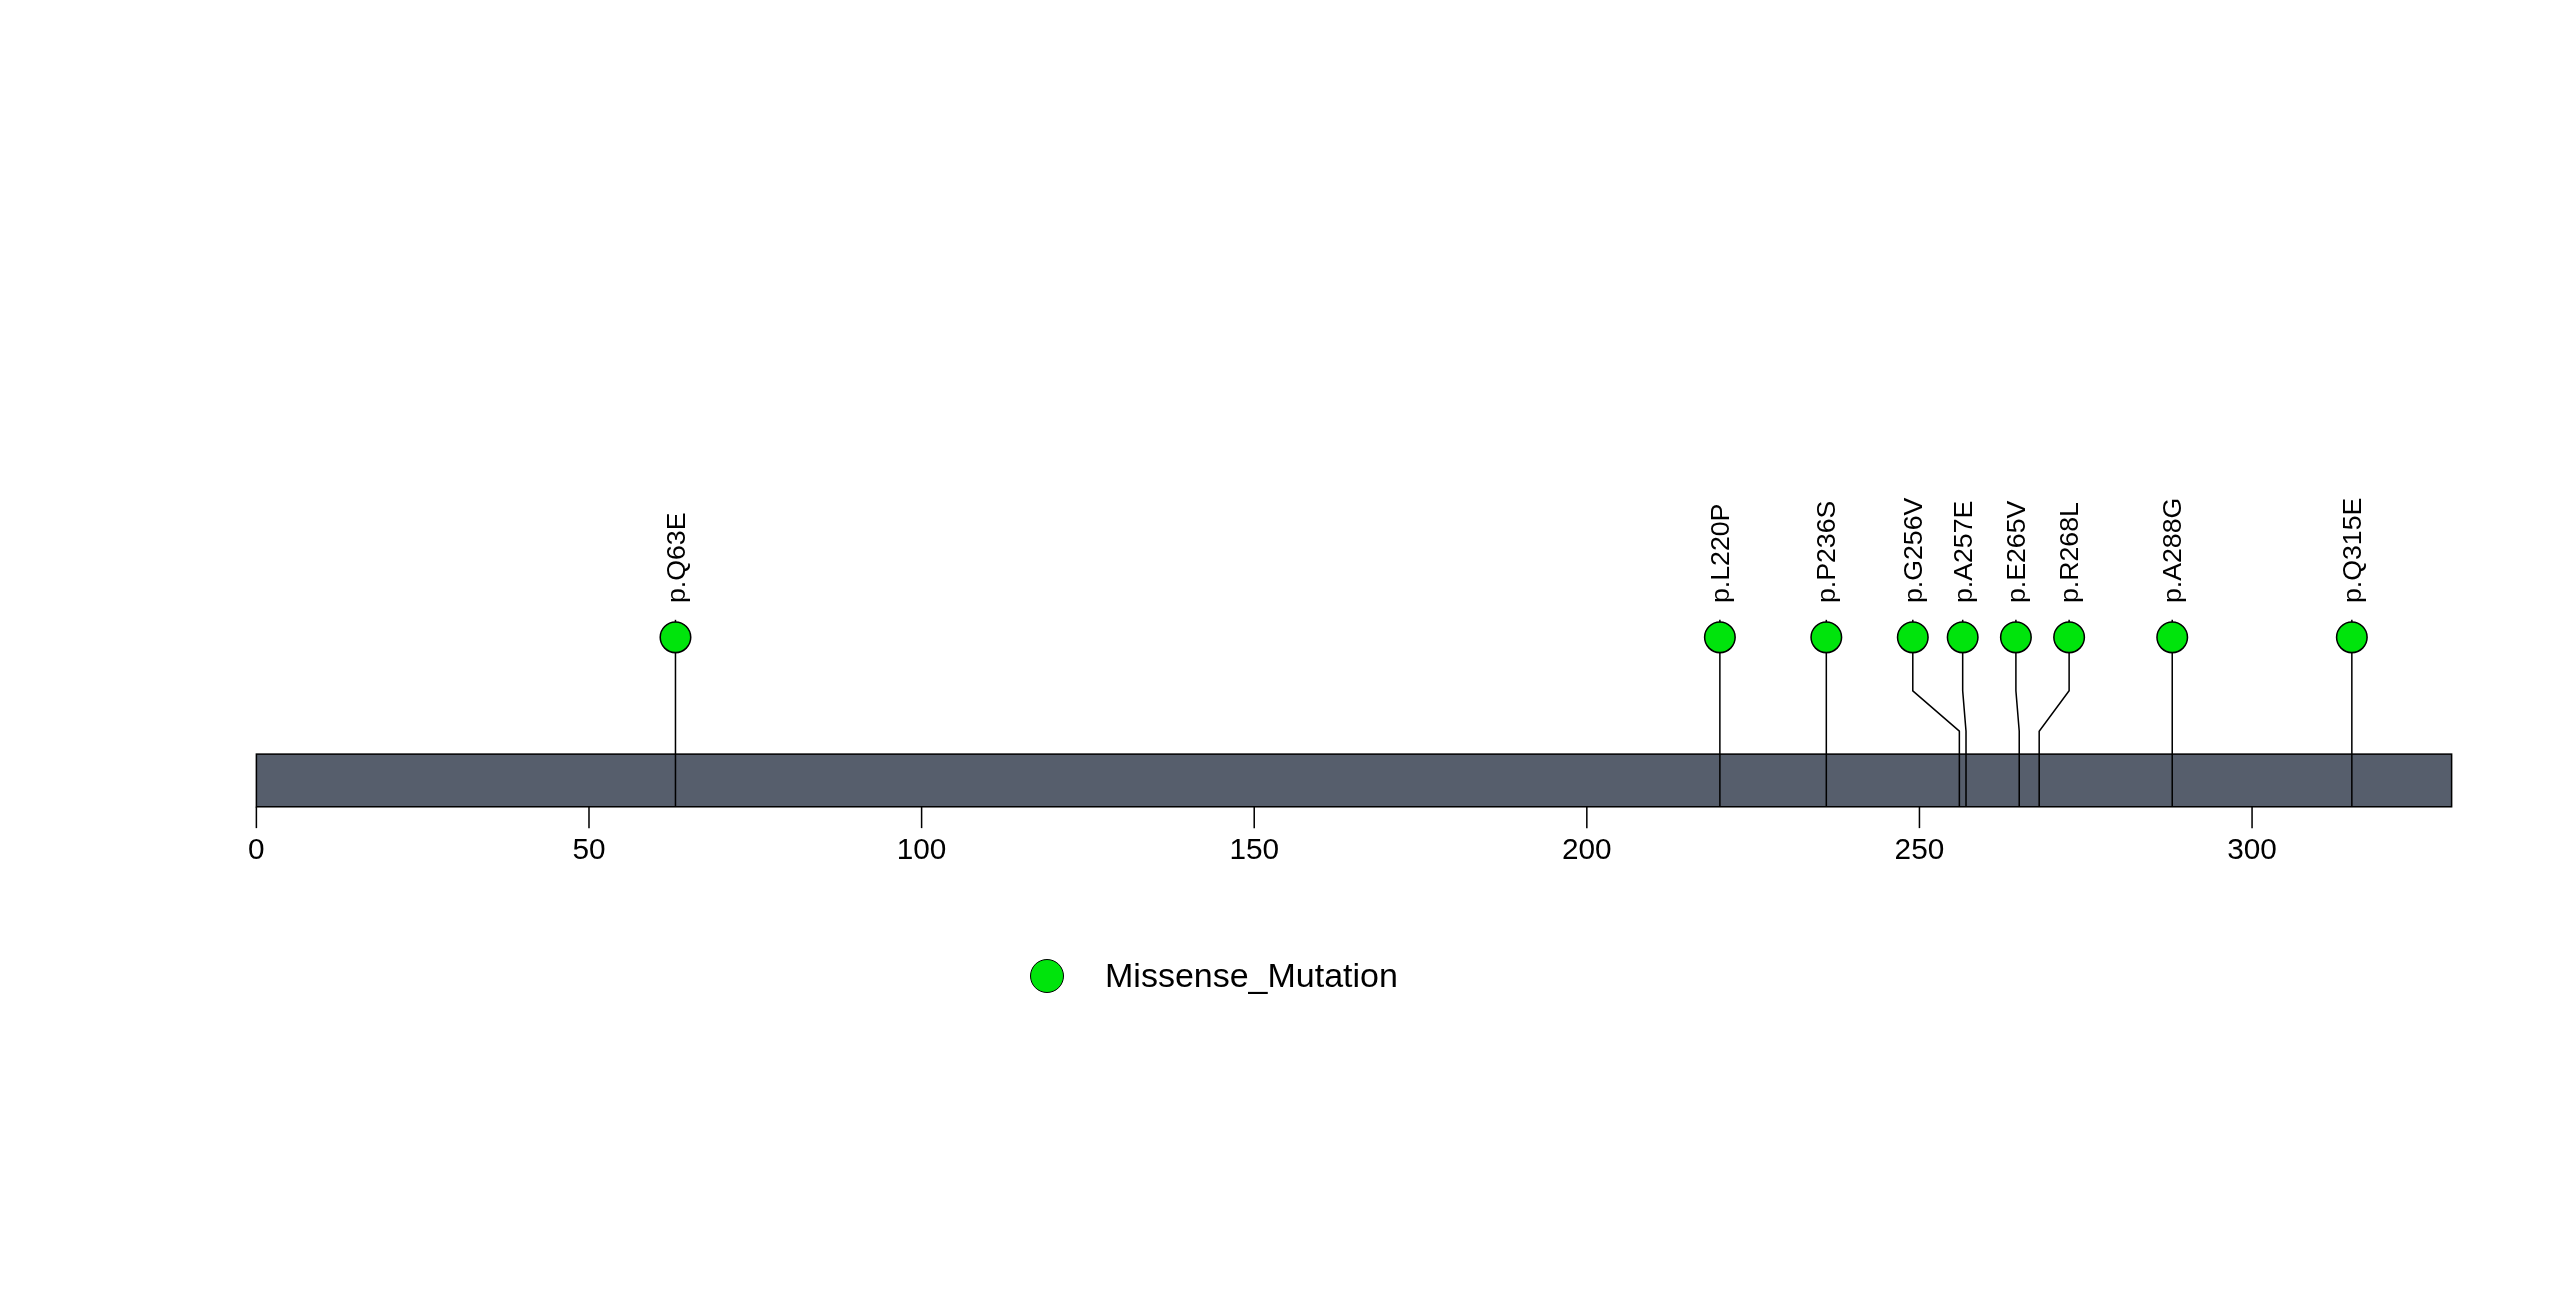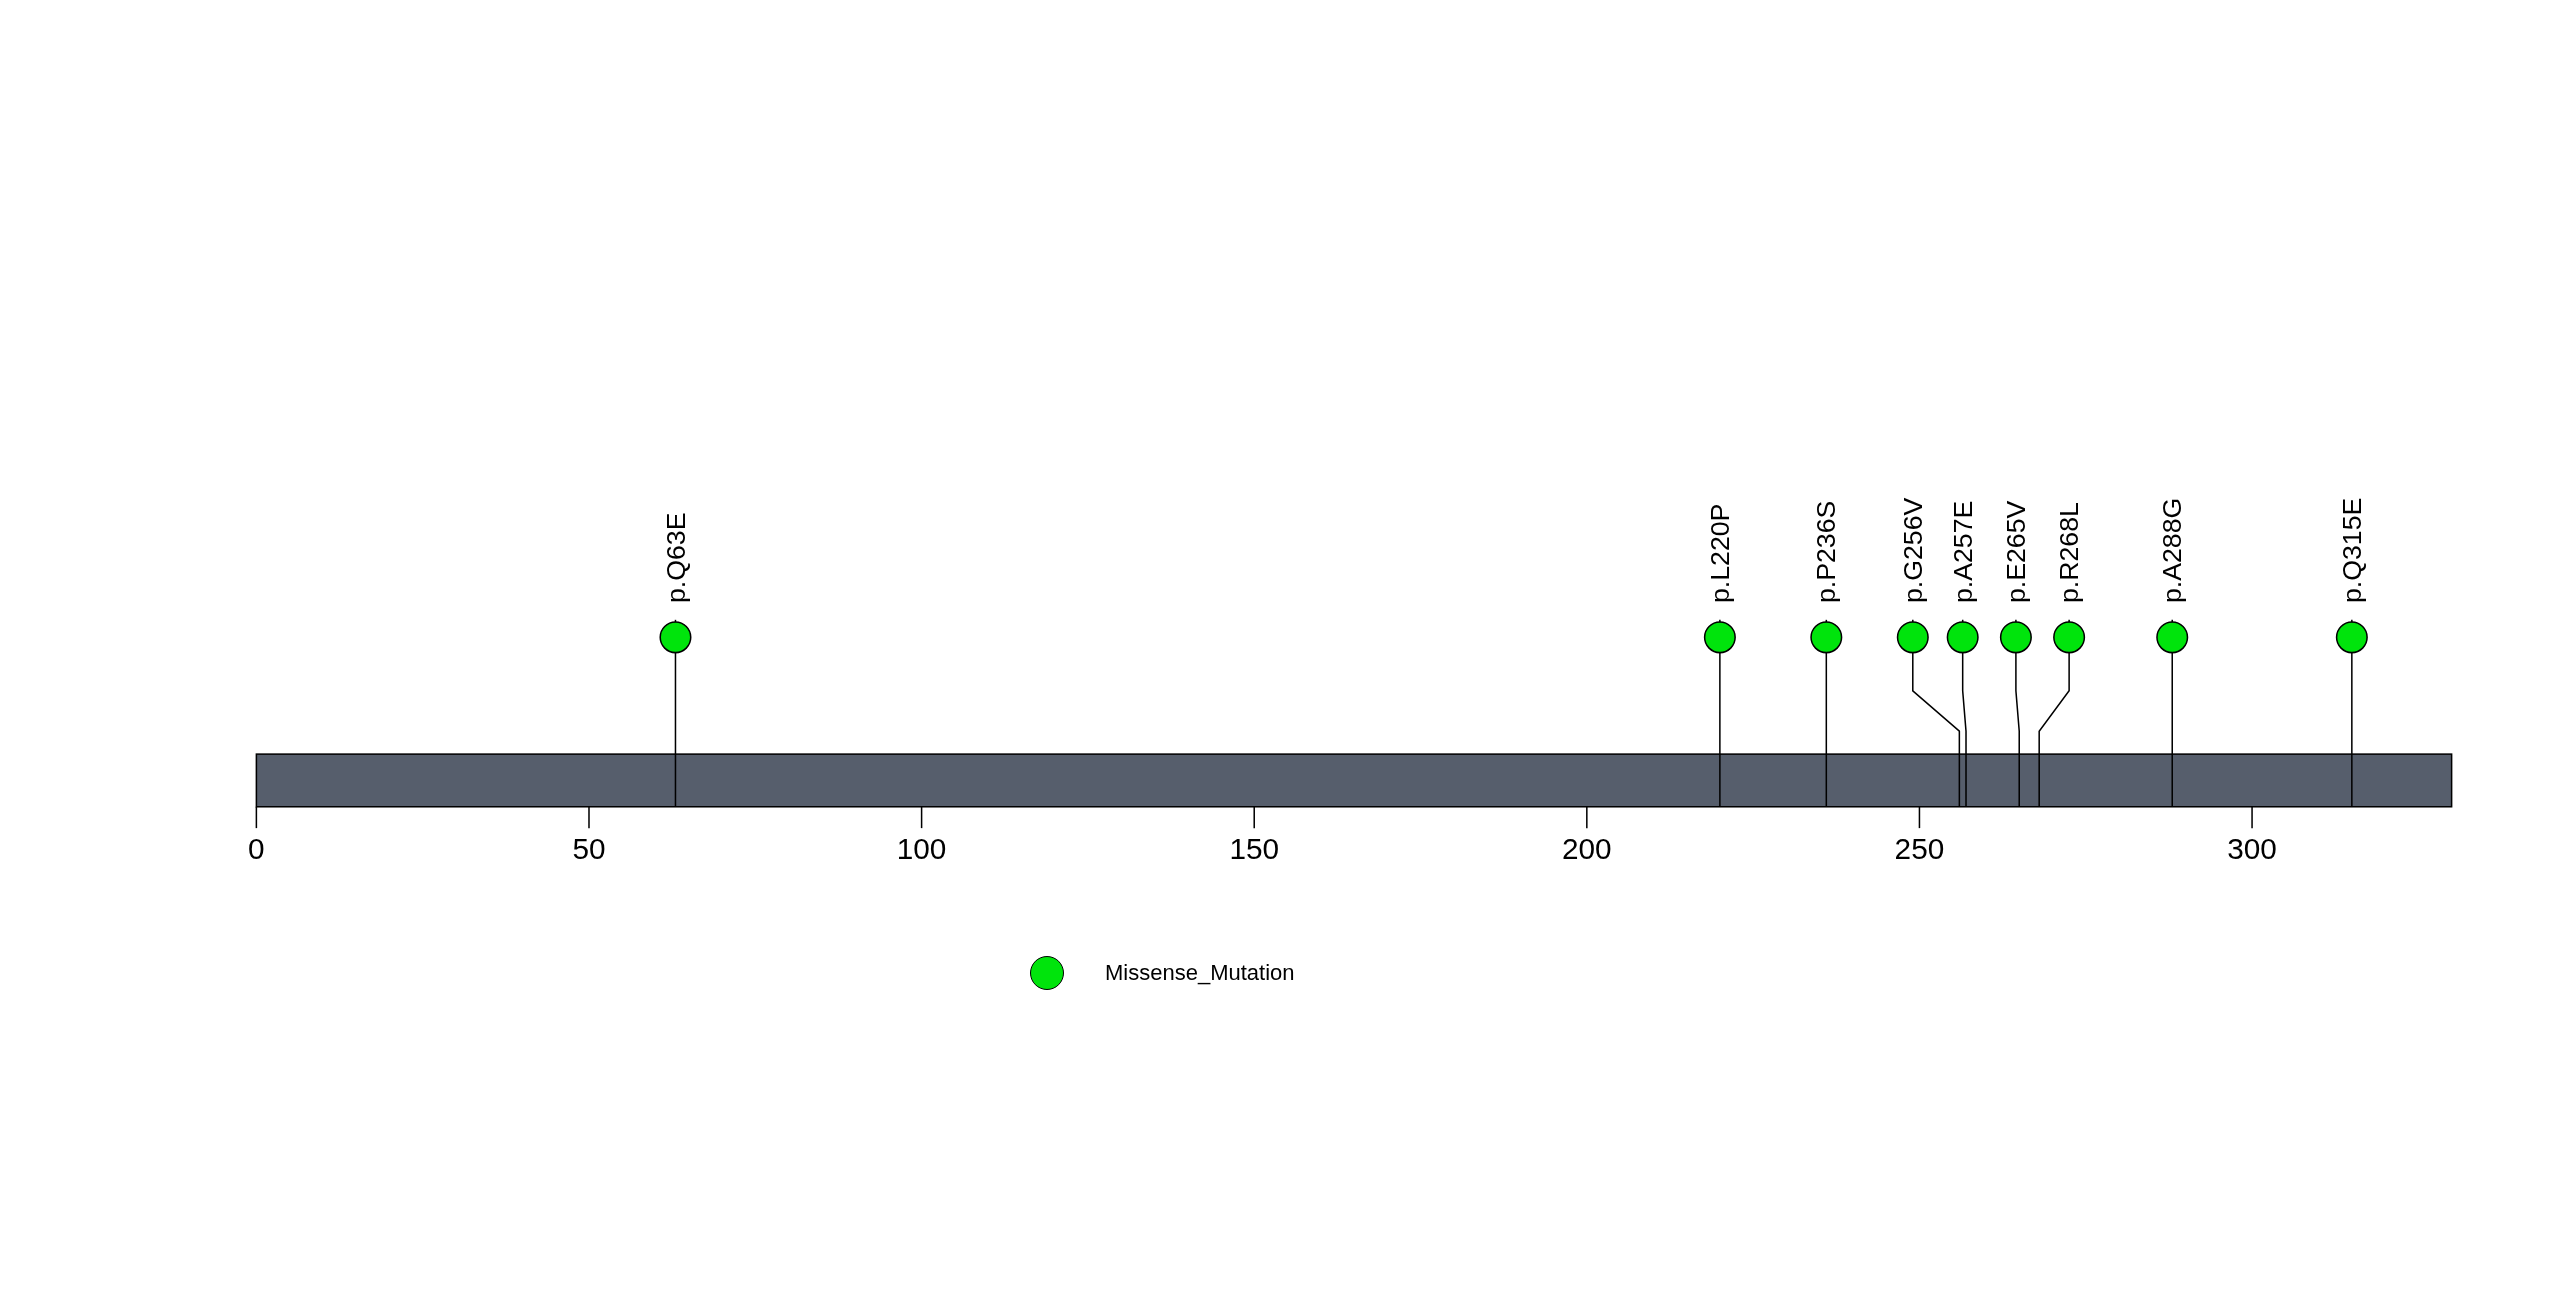--- a/index.html
+++ b/index.html
@@ -29,21 +29,21 @@
   .legend-dot {
     display: inline-block;
     width: 34px;
     height: 34px;
     border-radius: 50%;
     border: 1.5px solid #000000;
     box-sizing: border-box;
   }
   .legend-label {
     margin-left: 41px;
-    font-size: 22px;
+    font-size: 34px;
     color: #000000;
     white-space: nowrap;
   }
 </style>
 </head>
 <body>
 
 <div class="page">
   <svg id="plot-svg" width="2576" height="1290" viewBox="0 0 3376 1690">
       <rect x="336" y="988" width="2877" height="69" fill="#565E6C" stroke="#000000" stroke-width="2"></rect>

